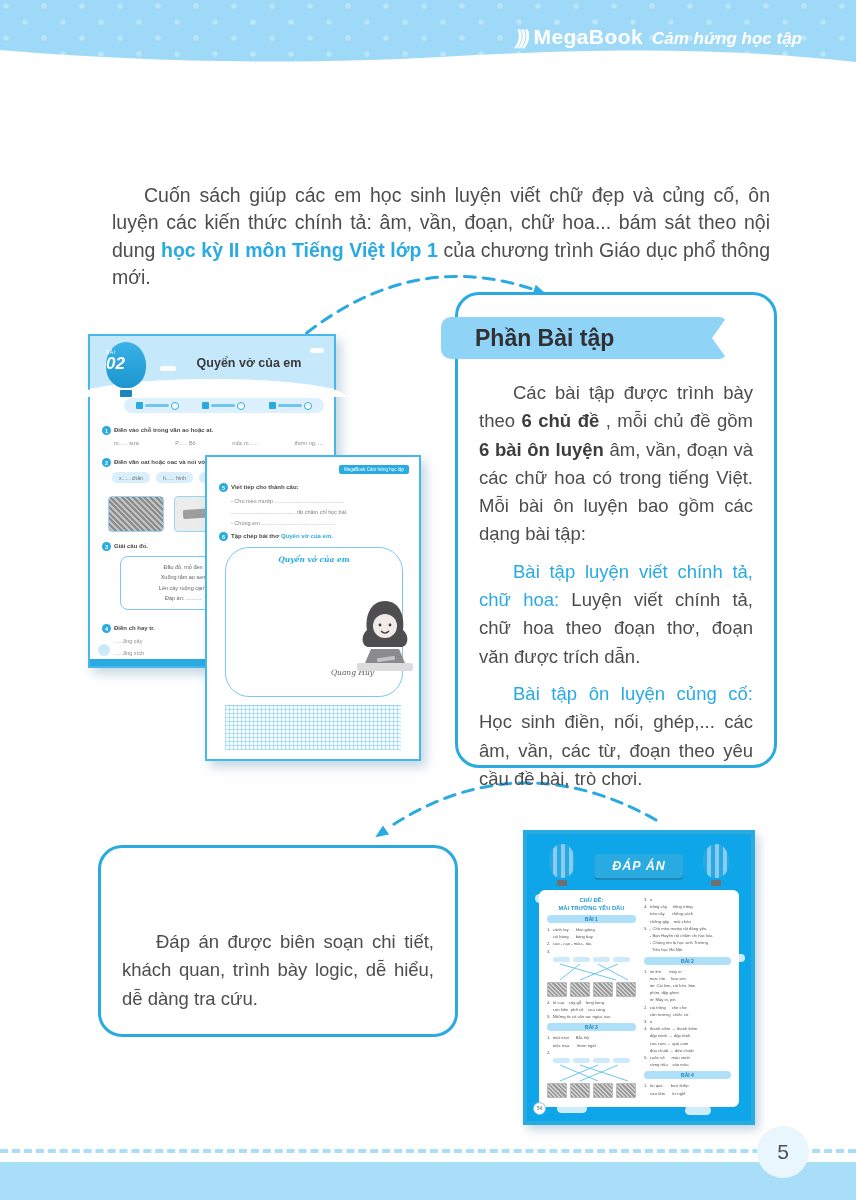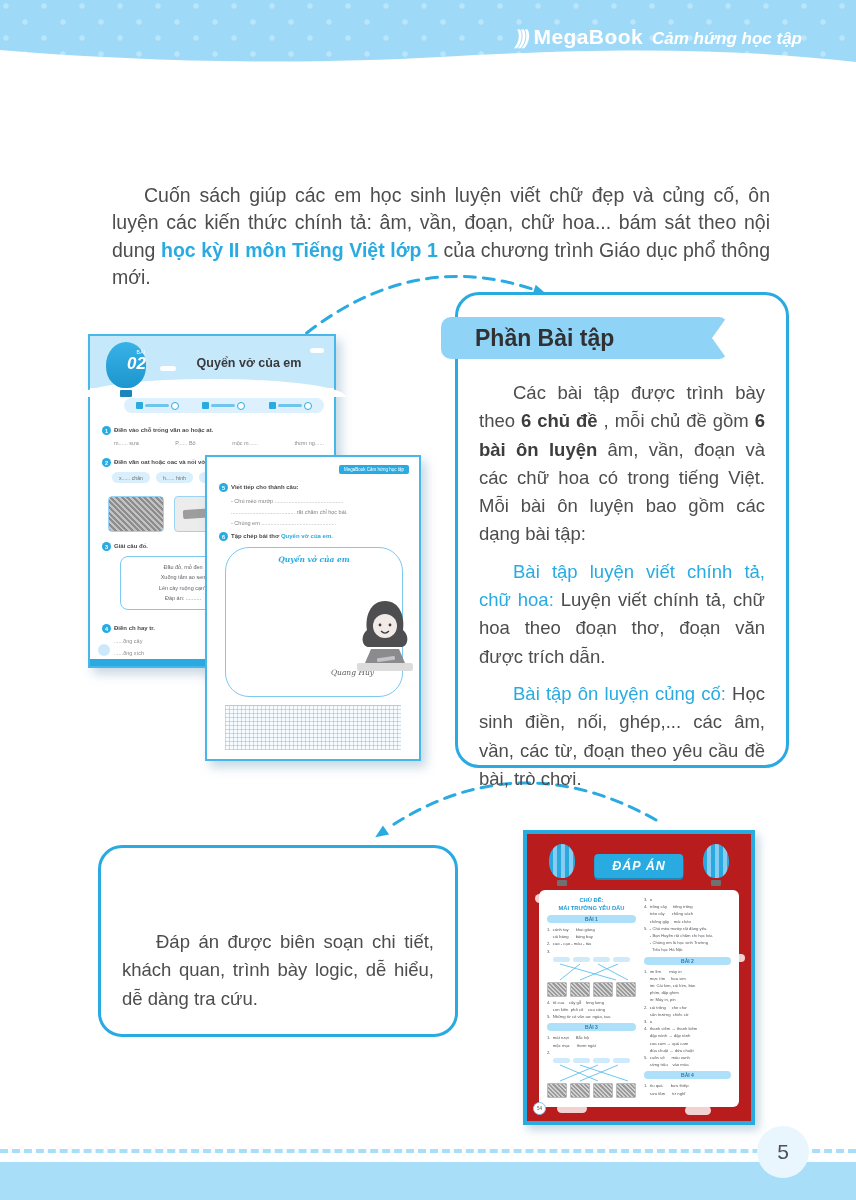--- a/index.html
+++ b/index.html
@@ -28,21 +28,21 @@
 
   
   .arrow{position:absolute;}
   #arrow1{left:278px;top:243px;}
   #arrow2{left:366px;top:750px;}
   .dash{fill:none;stroke:#29abe2;stroke-width:3;stroke-dasharray:11 8;stroke-linecap:round;}
   .head{fill:#29abe2;}
 
   
   .callout{position:absolute;background:#fff;border:3px solid #29abe2;border-radius:24px;z-index:2;}
-  .co-bt{left:455px;top:292px;width:316px;height:470px;padding-left:12px;}
+  .co-bt{left:455px;top:292px;width:316px;height:470px;}
   .co-da{left:98px;top:845px;width:354px;height:186px;}
   .ribbon{position:absolute;height:42px;background:#8fd3f7;border-radius:10px 8px 8px 10px;
     display:flex;align-items:center;padding-left:34px;font-size:23px;font-weight:bold;color:#313133;}
   .ribbon::after{content:"";position:absolute;right:0;top:0;width:0;height:0;
     border-top:21px solid transparent;border-bottom:21px solid transparent;border-right:15px solid #fff;}
   .co-bt .ribbon{left:-17px;top:22px;width:252px;}
   .co-da .ribbon{left:-16px;top:20px;width:300px;}
   .co-body{position:absolute;left:21px;right:21px;text-align:justify;font-size:18.5px;
     line-height:1.53;color:#4d4d4f;}
   .co-bt .co-body{top:84px;}
@@ -50,30 +50,30 @@
   .co-body p{margin:0 0 9px 0;text-indent:34px;}
   .bold{font-weight:bold;color:#3d3d3f;}
   .lead{color:#29abe2;}
 
   
   .thumb{position:absolute;background:#fff;border:2px solid #47b6e9;
     box-shadow:5px 6px 10px rgba(90,140,175,.35);}
   .thumb-a{left:88px;top:334px;width:244px;height:330px;z-index:1;}
   .thumb-b{left:205px;top:455px;width:212px;height:302px;z-index:2;}
   .thumb-c{left:523px;top:830px;width:224px;height:287px;border:4px solid #29abe2;
-    background:#b91c1c;z-index:1;box-shadow:4px 5px 9px rgba(90,140,175,.35);}
+    background:#0ea5e9;z-index:1;box-shadow:4px 5px 9px rgba(90,140,175,.35);}
 
   
   .ta-header{position:absolute;top:0;left:0;right:0;height:52px;background:#c6e8fb;overflow:visible;}
   .ta-header::after{content:"";position:absolute;left:-12px;right:-12px;bottom:-9px;height:18px;
     background:#fff;border-radius:50% 50% 0 0 / 100% 100% 0 0;}
   .mini-cloud{position:absolute;background:#fff;border-radius:6px;opacity:.95;}
   .ta-balloon{position:absolute;left:16px;top:6px;width:40px;height:46px;
     background:linear-gradient(#38b2e7,#1d95ce);border-radius:50% 50% 46% 46%;
-    color:#fff;text-align:right;z-index:3;}
+    color:#fff;text-align:left;z-index:3;}
   .ta-balloon .bl{display:block;font-size:5px;padding-top:7px;letter-spacing:.5px;}
   .ta-balloon .bn{display:block;font-size:17px;font-weight:bold;font-style:italic;line-height:1;}
   .ta-balloon::after{content:"";position:absolute;left:14px;bottom:-9px;width:12px;height:7px;
     background:#1b86ba;border-radius:1px;}
   .ta-title{position:absolute;left:86px;top:20px;width:146px;text-align:center;
     font-size:12.5px;font-weight:bold;color:#3a3a3c;z-index:3;}
   .ta-check{position:absolute;left:34px;top:62px;right:10px;height:15px;background:#ddf0fd;
     border-radius:8px;display:flex;align-items:center;justify-content:space-around;z-index:3;}
   .chk{display:flex;align-items:center;gap:2px;}
   .chk .sq{width:7px;height:7px;background:#29abe2;border-radius:1px;}

